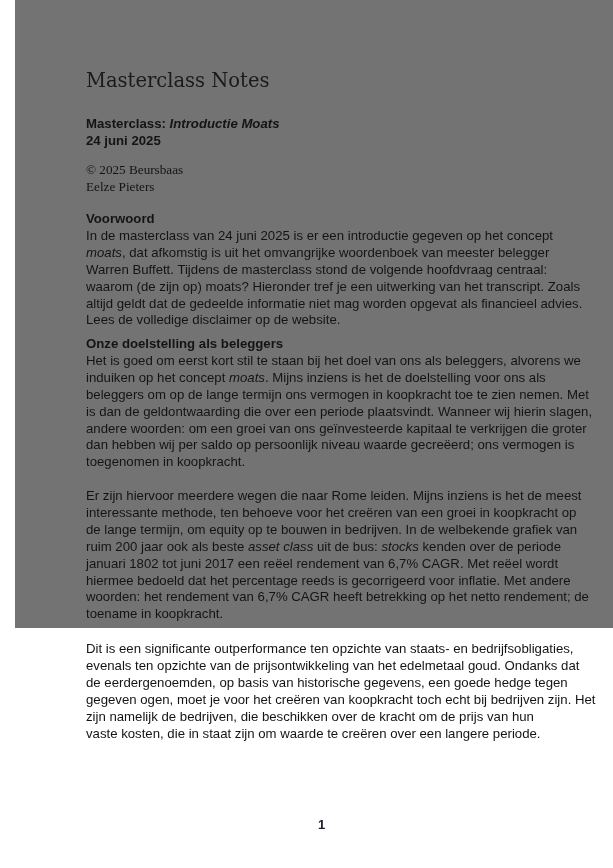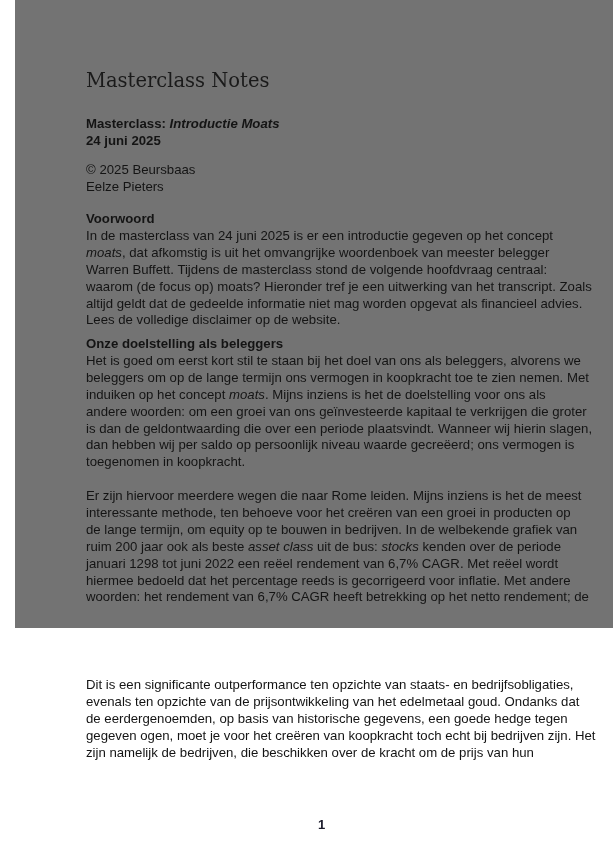--- a/index.html
+++ b/index.html
@@ -29,58 +29,60 @@
 
 <div class="page">
 
   <h1 class="title">Masterclass Notes</h1>
 
   <div class="block" style="top:116px;">
     <span class="line b"><span>Masterclass: </span><span class="i">Introductie Moats</span></span>
     <span class="line b">24 juni 2025</span>
   </div>
 
-  <div class="block" style="top:162px;">
+  <div class="block" style="top:162px;font-family:Liberation Serif, serif;">
     <span class="line">© 2025 Beursbaas</span>
     <span class="line">Eelze Pieters</span>
   </div>
 
   <div class="block" style="top:211px;">
     <span class="line b">Voorwoord</span>
     <span class="line">In de masterclass van 24 juni 2025 is er een introductie gegeven op het concept</span>
     <span class="line"><span class="i">moats</span><span>, dat afkomstig is uit het omvangrijke woordenboek van meester belegger</span></span>
     <span class="line">Warren Buffett. Tijdens de masterclass stond de volgende hoofdvraag centraal:</span>
-    <span class="line">waarom (de focus op) moats? Hieronder tref je een uitwerking van het transcript. Zoals</span>
+    <span class="line">waarom (de zijn op) moats? Hieronder tref je een uitwerking van het transcript. Zoals</span>
     <span class="line">altijd geldt dat de gedeelde informatie niet mag worden opgevat als financieel advies.</span>
     <span class="line">Lees de volledige disclaimer op de website.</span>
   </div>
 
   <div class="block" style="top:336px;">
     <span class="line b">Onze doelstelling als beleggers</span>
     <span class="line">Het is goed om eerst kort stil te staan bij het doel van ons als beleggers, alvorens we</span>
+    <span class="line"><span>induiken op het concept </span><span class="i">moats</span><span>. Mijns inziens is het de doelstelling voor ons als</span></span>
     <span class="line">beleggers om op de lange termijn ons vermogen in koopkracht toe te zien nemen. Met</span>
-    <span class="line"><span>induiken op het concept </span><span class="i">moats</span><span>. Mijns inziens is het de doelstelling voor ons als</span></span>
+    <span class="line">is dan de geldontwaarding die over een periode plaatsvindt. Wanneer wij hierin slagen,</span>
     <span class="line">andere woorden: om een groei van ons geïnvesteerde kapitaal te verkrijgen die groter</span>
-    <span class="line">is dan de geldontwaarding die over een periode plaatsvindt. Wanneer wij hierin slagen,</span>
     <span class="line">dan hebben wij per saldo op persoonlijk niveau waarde gecreëerd; ons vermogen is</span>
     <span class="line">toegenomen in koopkracht.</span>
   </div>
 
   <div class="block" style="top:488px;">
     <span class="line">Er zijn hiervoor meerdere wegen die naar Rome leiden. Mijns inziens is het de meest</span>
-    <span class="line">interessante methode, ten behoeve voor het creëren van een groei in producten op</span>
+    <span class="line">interessante methode, ten behoeve voor het creëren van een groei in koopkracht op</span>
     <span class="line">de lange termijn, om equity op te bouwen in bedrijven. In de welbekende grafiek van</span>
     <span class="line"><span>ruim 200 jaar ook als beste </span><span class="i">asset class</span><span> uit de bus: </span><span class="i">stocks</span><span> kenden over de periode</span></span>
-    <span class="line">januari 1298 tot juni 2022 een reëel rendement van 6,7% CAGR. Met reëel wordt</span>
+    <span class="line">januari 1802 tot juni 2017 een reëel rendement van 6,7% CAGR. Met reëel wordt</span>
     <span class="line">hiermee bedoeld dat het percentage reeds is gecorrigeerd voor inflatie. Met andere</span>
     <span class="line">woorden: het rendement van 6,7% CAGR heeft betrekking op het netto rendement; de</span>
+    <span class="line">toename in koopkracht.</span>
   </div>
 
-  <div class="block" style="top:641px;margin-top:36px;">
+  <div class="block" style="top:641px;">
     <span class="line">Dit is een significante outperformance ten opzichte van staats- en bedrijfsobligaties,</span>
     <span class="line">evenals ten opzichte van de prijsontwikkeling van het edelmetaal goud. Ondanks dat</span>
     <span class="line">de eerdergenoemden, op basis van historische gegevens, een goede hedge tegen</span>
     <span class="line">gegeven ogen, moet je voor het creëren van koopkracht toch echt bij bedrijven zijn. Het</span>
     <span class="line">zijn namelijk de bedrijven, die beschikken over de kracht om de prijs van hun</span>
+    <span class="line">vaste kosten, die in staat zijn om waarde te creëren over een langere periode.</span>
   </div>
 
   <div class="pagenum">1</div>
 </div>
 
 </body></html>

